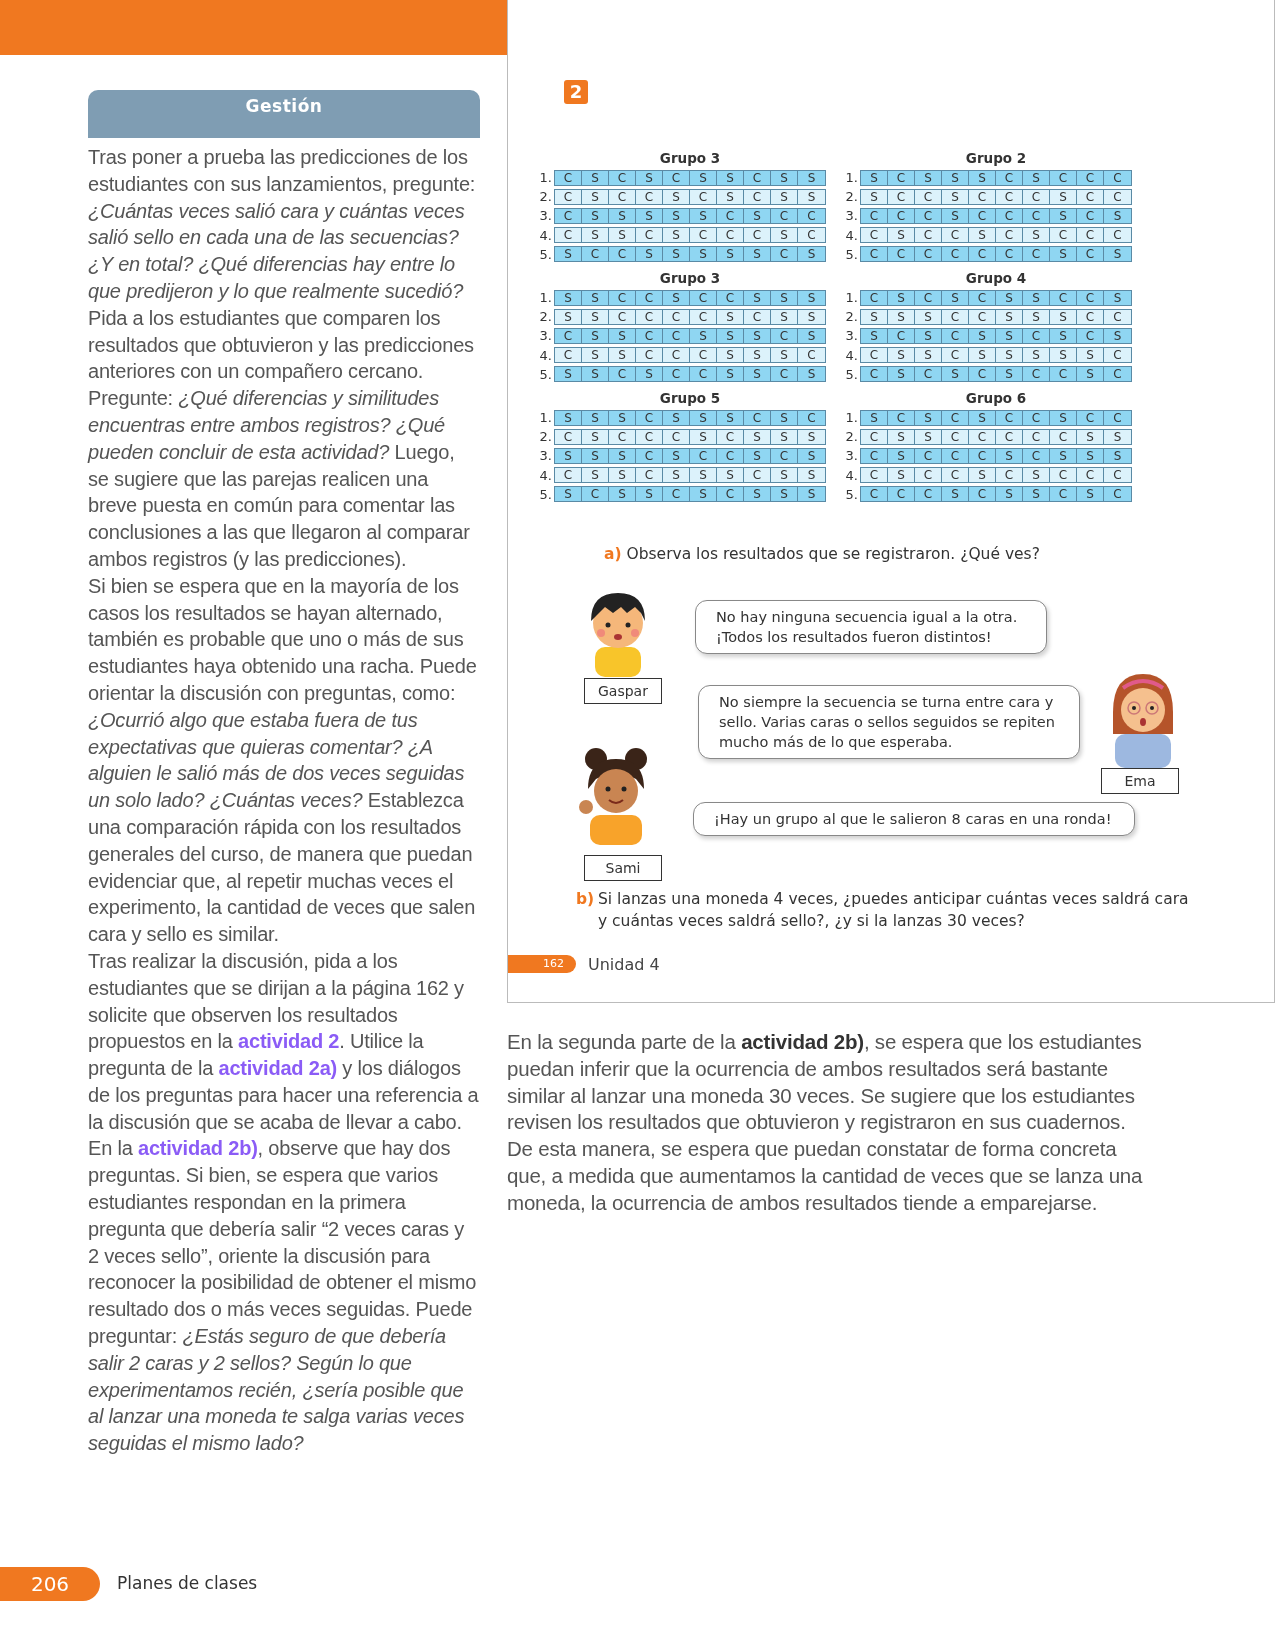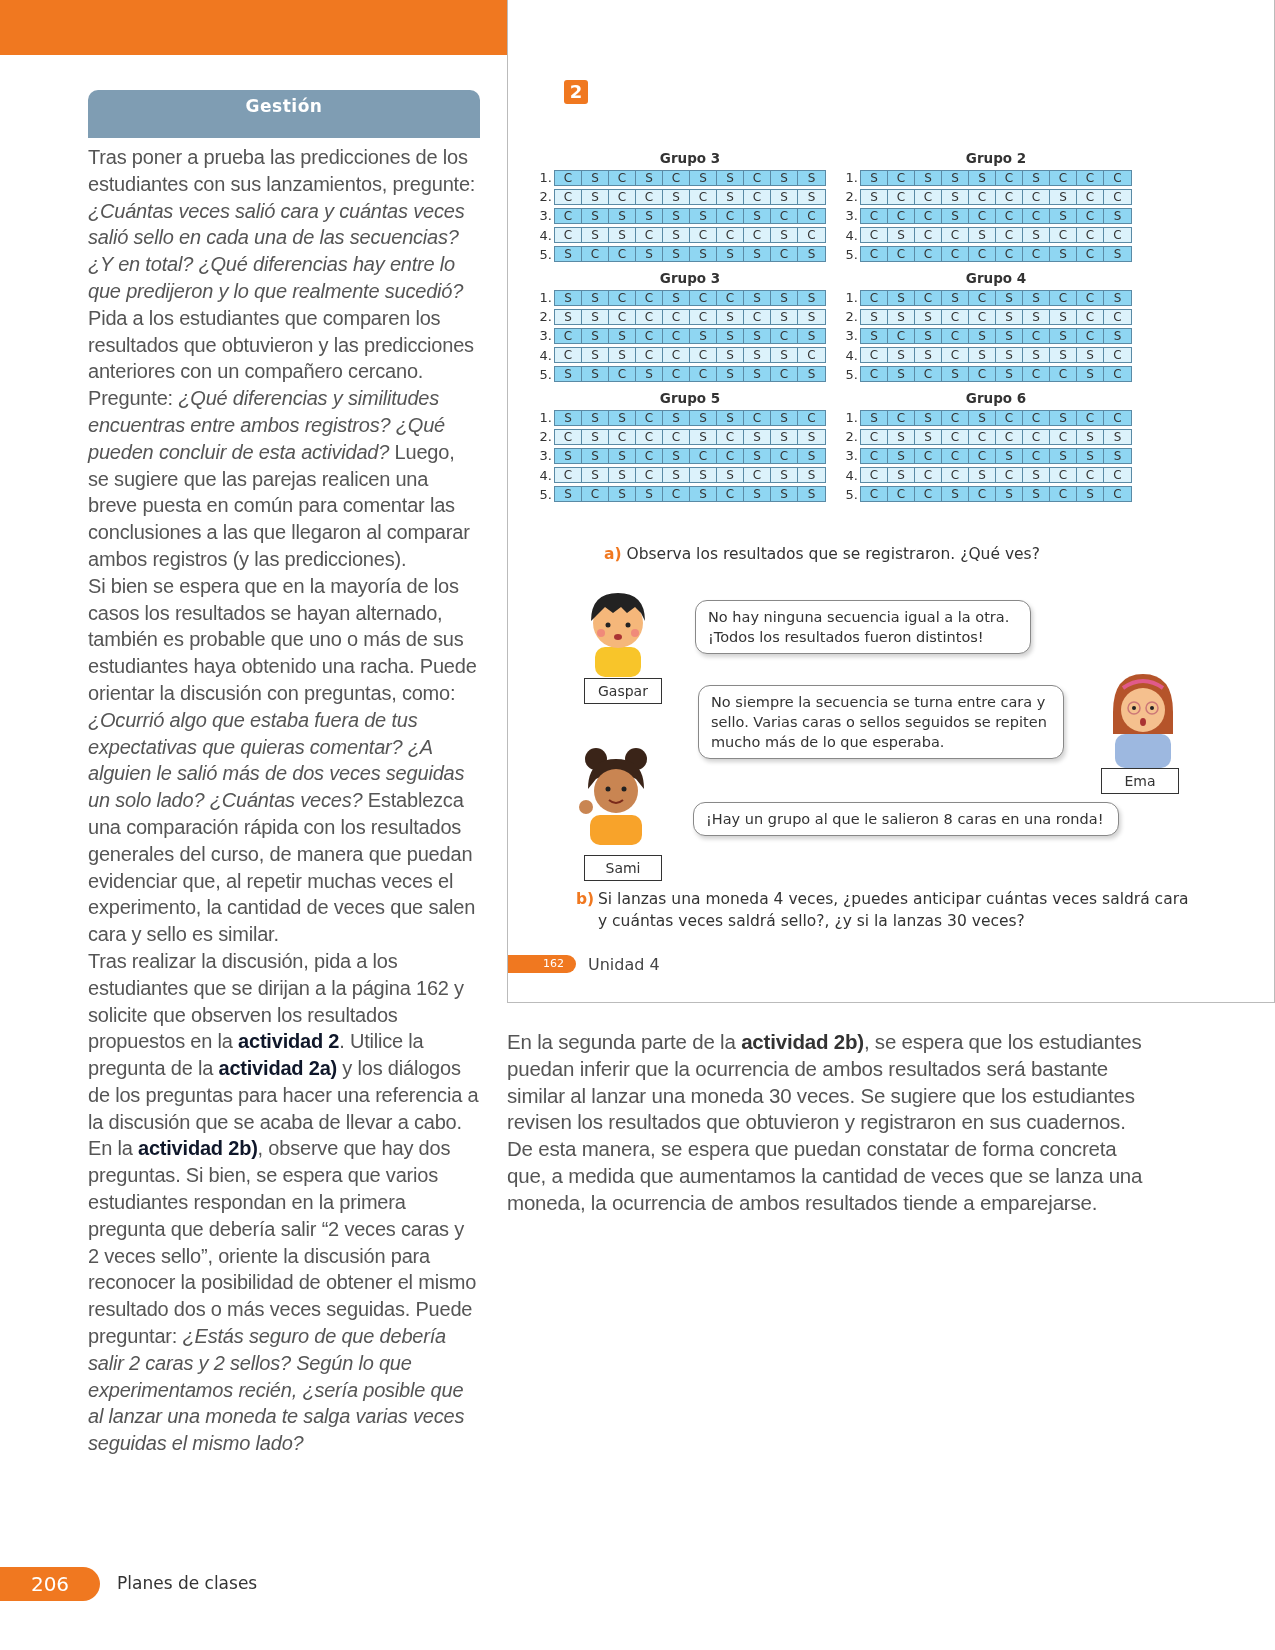--- a/index.html
+++ b/index.html
@@ -3,38 +3,38 @@
 <meta charset="utf-8">
 <style>
   html, body { margin:0; padding:0; }
   body { width:1275px; height:1650px; position:relative; background:#ffffff; font-family:"DejaVu Sans", sans-serif; color:#444; overflow:hidden; }
   .top-bar { position:absolute; left:0; top:0; width:508px; height:55px; background:#f07820; }
   .left-col { position:absolute; left:88px; top:90px; width:392px; }
   .gestion-header { background:#7f9db3; color:#fff; border-radius:10px 10px 0 0; height:48px; line-height:32px; text-align:center; font-size:17px; font-weight:bold; letter-spacing:.5px; }
   .left-text { font-family:"Liberation Sans", sans-serif; font-size:20px; line-height:26.8px; color:#555; margin-top:6px; letter-spacing:-.2px; }
   .left-text p { margin:0; }
   .left-text em { font-style:italic; }
-  .left-text b { font-weight:bold; color:#0f172a; }
+  .left-text b { font-weight:bold; color:#8b5cf6; }
 
   .inset { position:absolute; left:507px; top:0; width:768px; height:1003px; border:1px solid #bbb; border-top:none; background:#fff; box-sizing:border-box; }
   .act-num { position:absolute; left:56px; top:80px; width:24px; height:24px; background:#f07820; color:#fff; font-weight:bold; font-size:18px; text-align:center; line-height:24px; border-radius:3px; }
   .act-text { position:absolute; left:90px; top:79px; width:600px; font-family:"DejaVu Sans", sans-serif; font-size:15.5px; line-height:22px; color:#333; }
   .grid-block { position:absolute; width:290px; }
   .grid-title { text-align:center; font-size:13.5px; font-weight:bold; color:#333; height:20px; line-height:20px; margin-left:18px; }
   .grid-row { display:flex; align-items:center; height:19.2px; }
   .row-num { width:18px; font-size:13px; color:#333; text-align:right; padding-right:2px; }
   .cells { display:flex; border:1px solid #5a8aa5; height:14px; }
   .cell { width:27px; height:14px; font-size:12px; line-height:14px; text-align:center; color:#333; border-right:1px solid #5a8aa5; box-sizing:border-box; }
   .cell:last-child { border-right:none; }
   .row-dark .cell { background:#8fd6f2; }
   .row-light .cell { background:#dcf2fb; }
 
   .q-a { position:absolute; left:90px; top:545px; font-size:15.5px; color:#333;margin-left:6px; }
   .q-label { color:#f07820; font-weight:bold; }
-  .bubble { position:absolute; border:1.5px solid #888; border-radius:12px; background:#fff; font-size:14.5px; line-height:20px; color:#333; padding:6px 12px; box-shadow:2px 3px 4px rgba(0,0,0,.18); }
+  .bubble { position:absolute; border:1.5px solid #888; border-radius:12px; background:#fff; font-size:14.5px; line-height:20px; color:#333; padding:6px 20px; box-shadow:2px 3px 4px rgba(0,0,0,.18); }
   .name-tag { position:absolute; border:1px solid #333; background:#fff; font-size:14px; text-align:center; height:24px; line-height:24px; color:#333; }
   .char { position:absolute; }
   .q-b { position:absolute; left:90px; top:888px; width:600px; font-size:15.5px; line-height:22px; color:#333; }
   .q-b .q-label { position:absolute; left:-22px; }
   .inset-footer { position:absolute; left:0; top:955px; height:20px; display:flex; align-items:flex-start; }
   .inset-page { background:#f07820; color:#fff; font-size:11px; width:68px; height:18px; line-height:18px; text-align:right; padding-right:12px; border-radius:0 9px 9px 0; box-sizing:border-box; }
   .inset-unit { font-size:16px; color:#444; margin-left:12px; }
 
   .right-text { position:absolute; left:507px; top:1029px; width:640px; font-family:"Liberation Sans", sans-serif; font-size:20.5px; line-height:26.8px; color:#555; letter-spacing:-.2px; }
   .right-text b { color:#333; }

